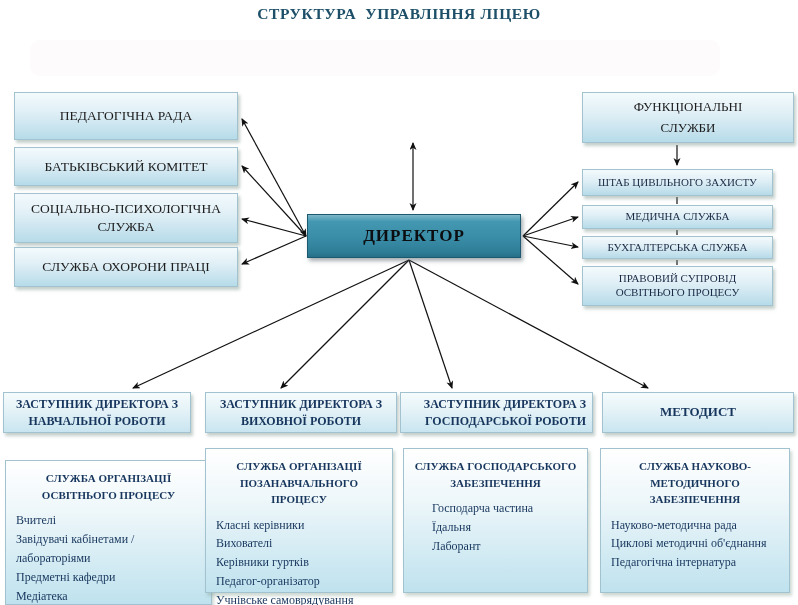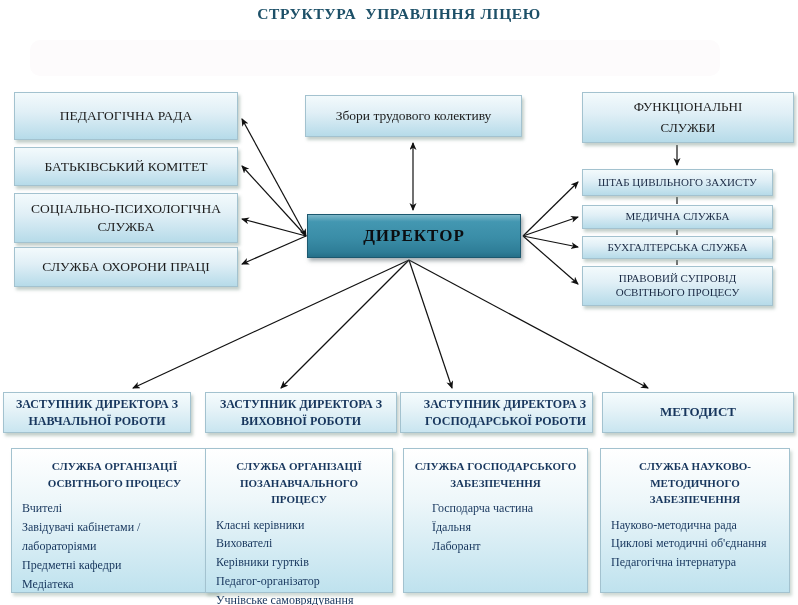--- a/index.html
+++ b/index.html
@@ -92,36 +92,35 @@
       <line x1="677" y1="230" x2="677" y2="235"></line>
       <line x1="677" y1="260" x2="677" y2="265"></line>
     </g>
   </svg>
 
   <div class="abs box leftbox" style="top:92px;height:48px;">ПЕДАГОГІЧНА РАДА</div>
   <div class="abs box leftbox" style="top:147px;height:39px;">БАТЬКІВСЬКИЙ КОМІТЕТ</div>
   <div class="abs box leftbox" style="top:193px;height:50px;">СОЦІАЛЬНО-ПСИХОЛОГІЧНА СЛУЖБА</div>
   <div class="abs box leftbox" style="top:247px;height:40px;">СЛУЖБА ОХОРОНИ ПРАЦІ</div>
 
-  <div class="abs box assembly">Збори трудового колективу</div>
   <div class="abs box director">ДИРЕКТОР</div>
 
   <div class="abs box func-title">ФУНКЦІОНАЛЬНІ
 СЛУЖБИ</div>
   <div class="abs box subbox" style="top:169px;height:27px;">ШТАБ ЦИВІЛЬНОГО  ЗАХИСТУ</div>
   <div class="abs box subbox" style="top:205px;height:24px;">МЕДИЧНА СЛУЖБА</div>
   <div class="abs box subbox" style="top:236px;height:23px;">БУХГАЛТЕРСЬКА СЛУЖБА</div>
   <div class="abs box subbox" style="top:266px;height:40px;">ПРАВОВИЙ СУПРОВІД ОСВІТНЬОГО ПРОЦЕСУ</div>
 
   <div class="abs box hdr" style="left:3px;width:188px;">ЗАСТУПНИК ДИРЕКТОРА З НАВЧАЛЬНОЇ РОБОТИ</div>
   <div class="abs box hdr" style="left:205px;width:192px;">ЗАСТУПНИК ДИРЕКТОРА З ВИХОВНОЇ РОБОТИ</div>
   <div class="abs box hdr" style="left:400px;width:193px;text-align:right;">ЗАСТУПНИК ДИРЕКТОРА З ГОСПОДАРСЬКОЇ РОБОТИ</div>
   <div class="abs box hdr hdr-methodist" style="left:602px;width:192px;">МЕТОДИСТ</div>
 
-  <div class="abs box detail" style="left:11px;width:207px;">
+  <div class="abs box detail" style="left:5px;width:207px;margin-top:12px;">
     <div class="dtitle">СЛУЖБА ОРГАНІЗАЦІЇ ОСВІТНЬОГО ПРОЦЕСУ</div>
     <div class="staff">
       <div>Вчителі</div>
       <div>Завідувачі кабінетами / лабораторіями</div>
       <div>Предметні кафедри</div>
       <div>Медіатека</div>
     </div>
   </div>
 
   <div class="abs box detail" style="left:205px;width:188px;">

